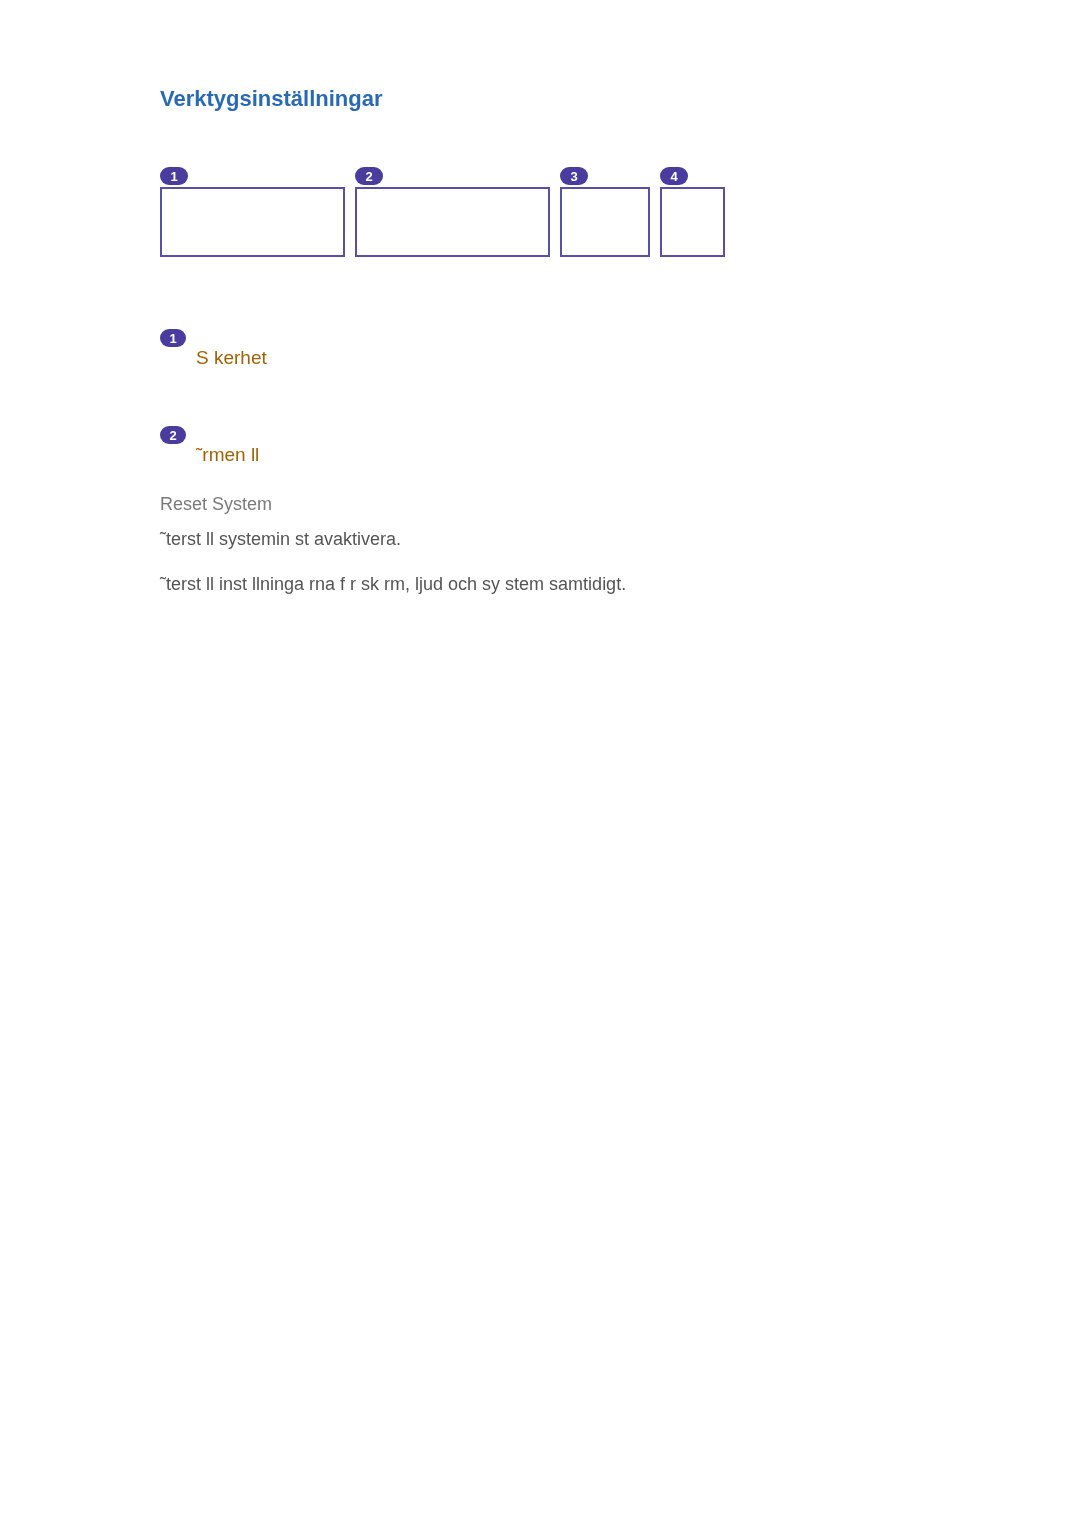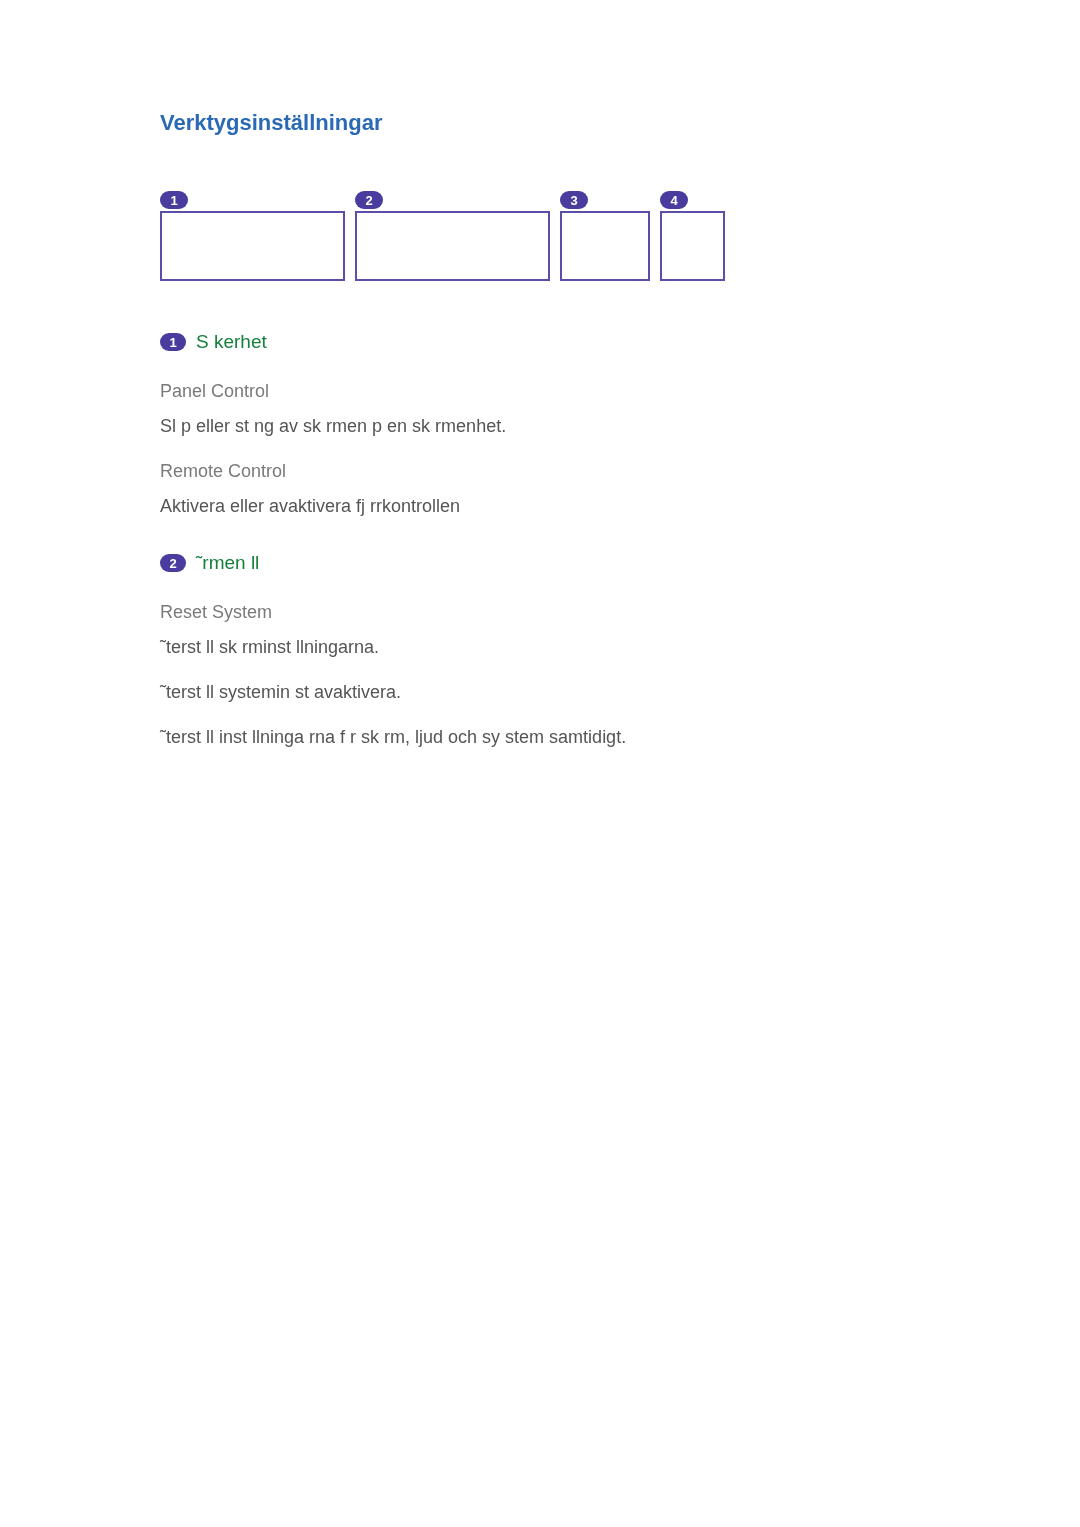--- a/index.html
+++ b/index.html
@@ -8,21 +8,21 @@
       box-sizing: border-box;
     }
     body {
       font-family: Arial, Helvetica, sans-serif;
       background: #ffffff;
       width: 1080px;
       height: 1527px;
       position: relative;
     }
     .page-container {
-      padding: 110px 160px 0 160px;
+      padding: 86px 160px 0 160px;
     }
     .page-title {
       color: #2a6ab5;
       font-size: 22px;
       font-weight: bold;
       margin-bottom: 55px;
     }
     .boxes-row {
       display: flex;
       gap: 10px;
@@ -71,23 +71,24 @@
       justify-content: center;
       background: #4a3c9e;
       color: #ffffff;
       font-size: 13px;
       font-weight: bold;
       border-radius: 10px;
       width: 26px;
       height: 18px;
     }
     .section-title {
-      color: #15803d;
+      color: #a16207;
       font-size: 19px;
       font-weight: normal;
+      margin-top: 40px;
     }
     .item-title {
       color: #7a7a7a;
       font-size: 18px;
       margin-bottom: 14px;
     }
     .item-desc {
       color: #555555;
       font-size: 18px;
       margin-bottom: 24px;
@@ -116,33 +117,26 @@
       <span class="badge">4</span>
       <div class="box box-4"></div>
     </div>
   </div>
 
   <div class="section">
     <div class="section-header">
       <span class="badge-small">1</span>
       <span class="section-title">S kerhet</span>
     </div>
-    <div>
-      <div class="item-title">Panel Control</div>
-      <div class="item-desc">Sl  p  eller st ng av sk rmen p  en sk rmenhet.</div>
-      <div class="item-title">Remote Control</div>
-      <div class="item-desc">Aktivera eller avaktivera fj rrkontrollen</div>
-    </div>
   </div>
 
   <div class="section">
     <div class="section-header">
       <span class="badge-small">2</span>
       <span class="section-title">˜rmen ll</span>
     </div>
     <div>
       <div class="item-title">Reset System</div>
-      <div class="item-desc">˜terst ll sk rminst llningarna.</div>
       <div class="item-desc">˜terst ll systemin st avaktivera.</div>
       <div class="item-desc">˜terst ll inst llninga  rna f r sk rm, ljud och sy stem samtidigt.</div>
     </div>
   </div>
 </div>
 
 </body></html>

